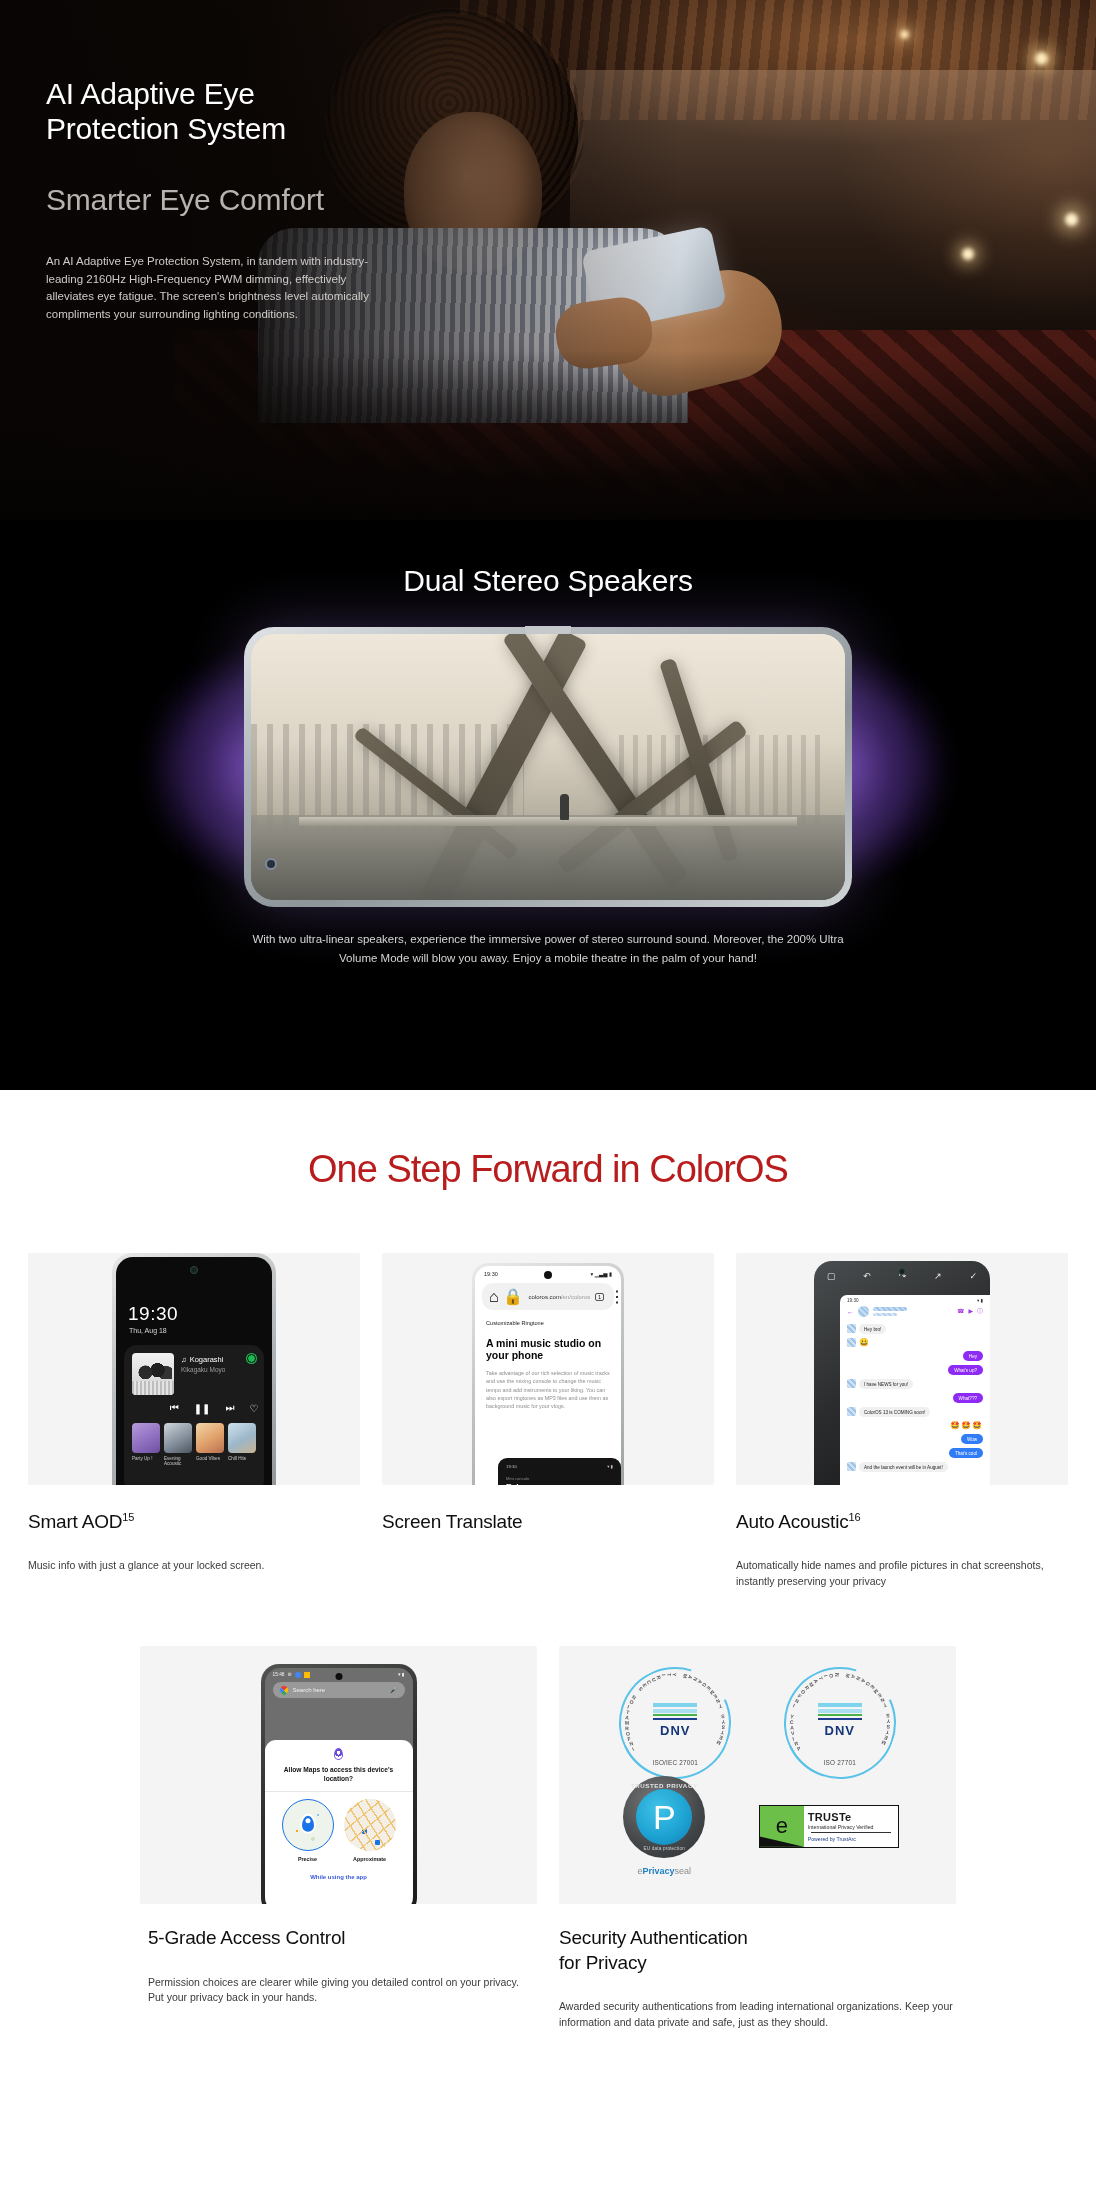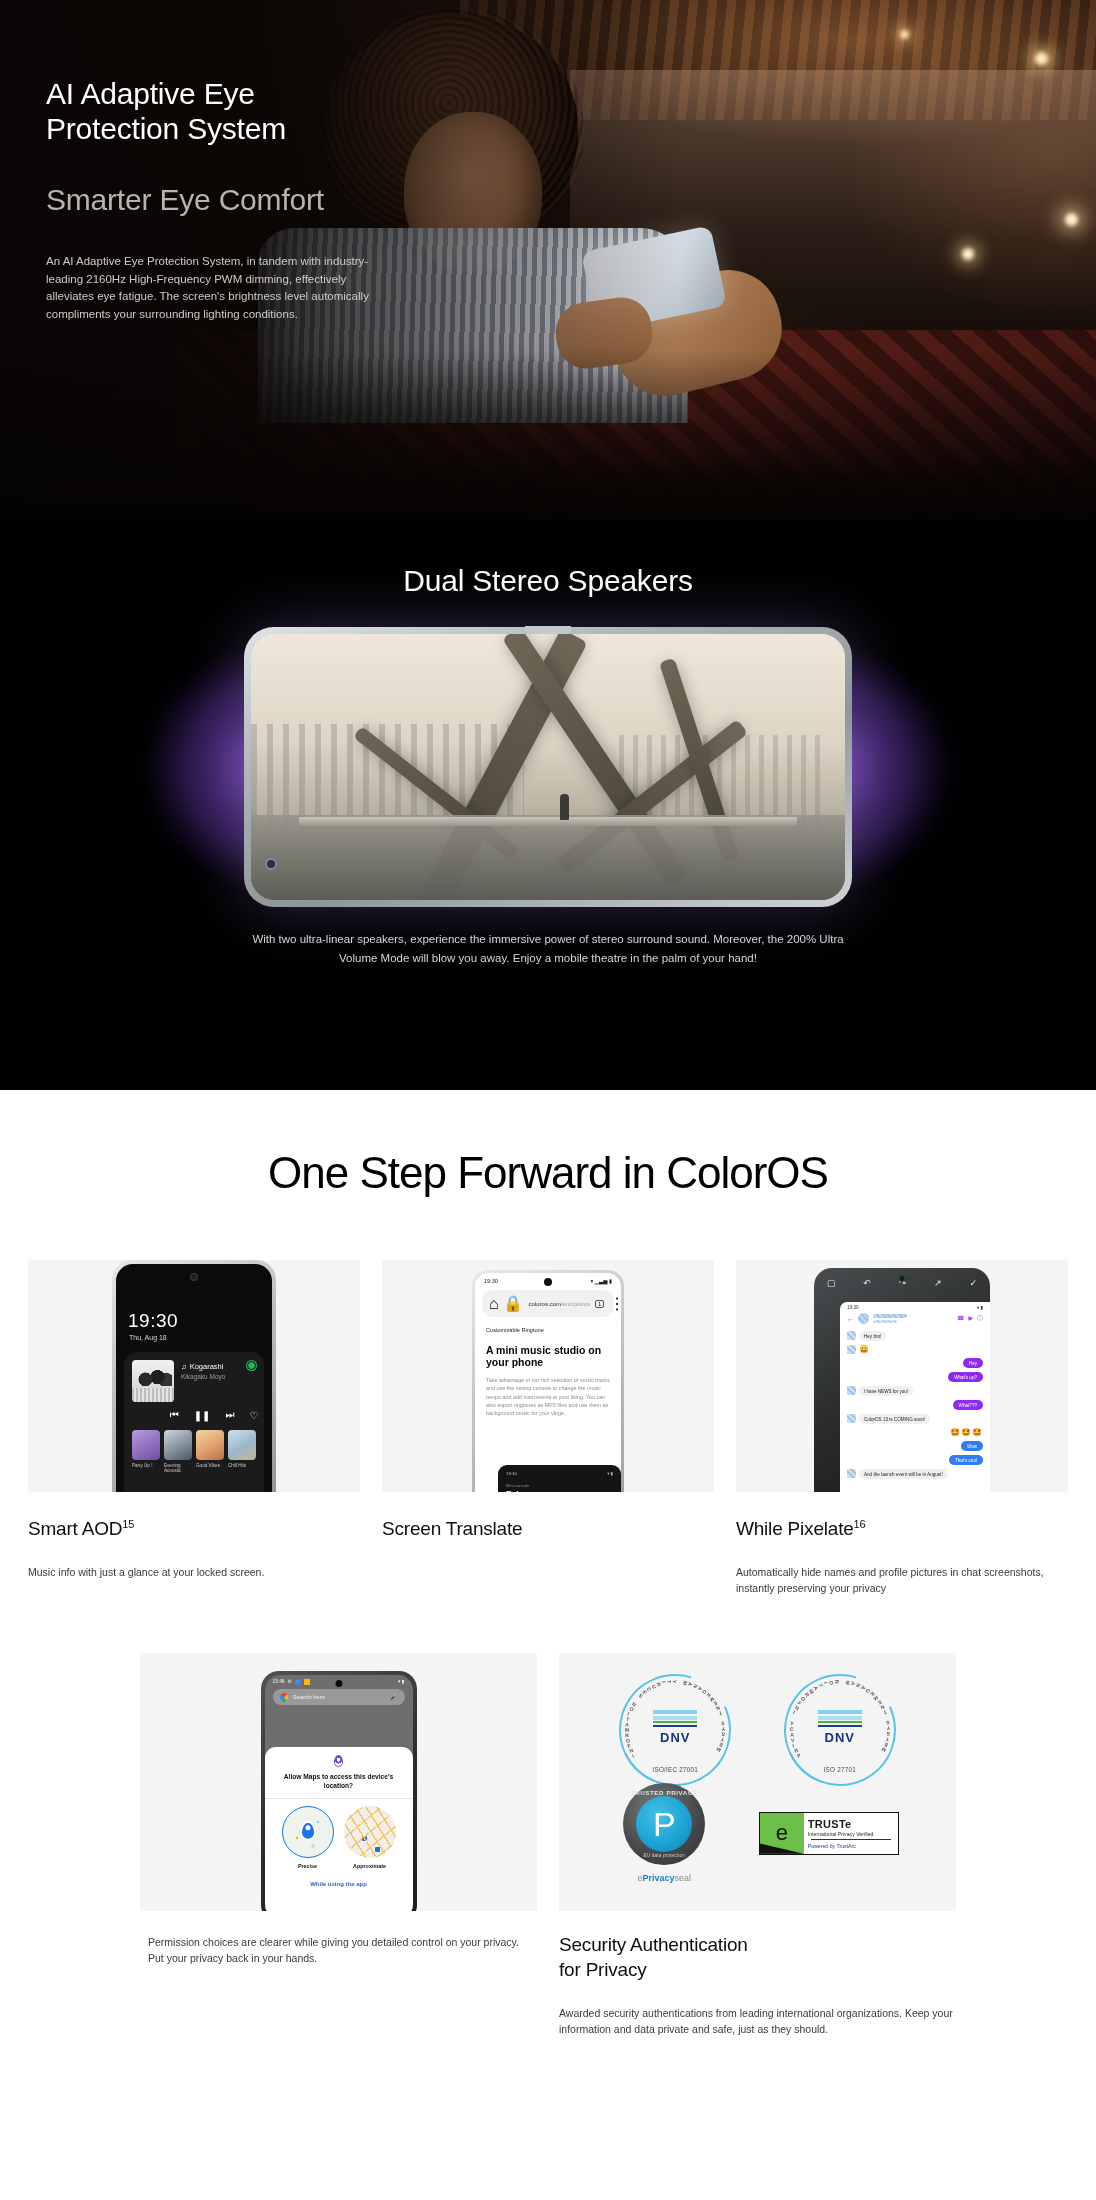--- a/index.html
+++ b/index.html
@@ -183,22 +183,22 @@
     border-radius:50%; background:#2b2f3a; border:2px solid #7e8aa0;
   }
   .spk-desc {
     position:relative; margin:0 auto; padding-top:18px;
     width:600px; font-size:11.5px; line-height:1.62; color:#d6d6d6;
   }
 
   
   .coloros { background:#ffffff; padding:58px 0 60px; }
   .coloros-title {
-    text-align:center; font-size:44px; letter-spacing:-1px;
-    color:#000000; font-weight:400;
+    text-align:center; font-size:38px; letter-spacing:-1px;
+    color:#b91c1c; font-weight:400;
   }
 
   .grid3 { display:flex; gap:22px; padding:0 28px; margin-top:62px; }
   .card { flex:1; }
   .card-media {
     background:#f4f4f4; height:232px; border-radius:2px;
     position:relative; overflow:hidden;
   }
   .card h3 {
     margin-top:26px; font-size:19px; font-weight:400; color:#0f0f0f; letter-spacing:-.2px;
@@ -636,21 +636,21 @@
                   <span class="px-out blue">That's cool</span>
                 </div>
               <div class="px-line">
                   <span class="px-blur"></span>
                   <span class="px-in">And the launch event will be in August!</span>
                 </div>
             </div>
           </div>
         </div>
       </div>
-      <h3><span>While Pixelate</span><sup>16</sup></h3>
+      <h3><span>Auto Acoustic</span><sup>16</sup></h3>
       <p>Automatically hide names and profile pictures in chat screenshots, instantly preserving your privacy</p>
     </div>
   </div>
 
   <div class="grid2">
 
     <div class="card2 c-access">
       <div class="card2-media">
         <div class="ph-map">
           <div class="ph-map-screen">
@@ -684,20 +684,21 @@
                     <span class="map-sq" style="left:31px;top:41px;"></span>
                   </div>
                   <div class="map-olabel">Approximate</div>
                 </div>
               </div>
               <div class="map-link">While using the app</div>
             </div>
           </div>
         </div>
       </div>
+      <h3>5-Grade Access Control</h3>
       <p style="white-space:pre-line;">Permission choices are clearer while giving you detailed control on your privacy.
 Put your privacy back in your hands.</p>
     </div>
 
     <div class="card2">
       <div class="card2-media">
         <div class="certs">
           <div class="cert-row">
 
             <div class="dnv">

